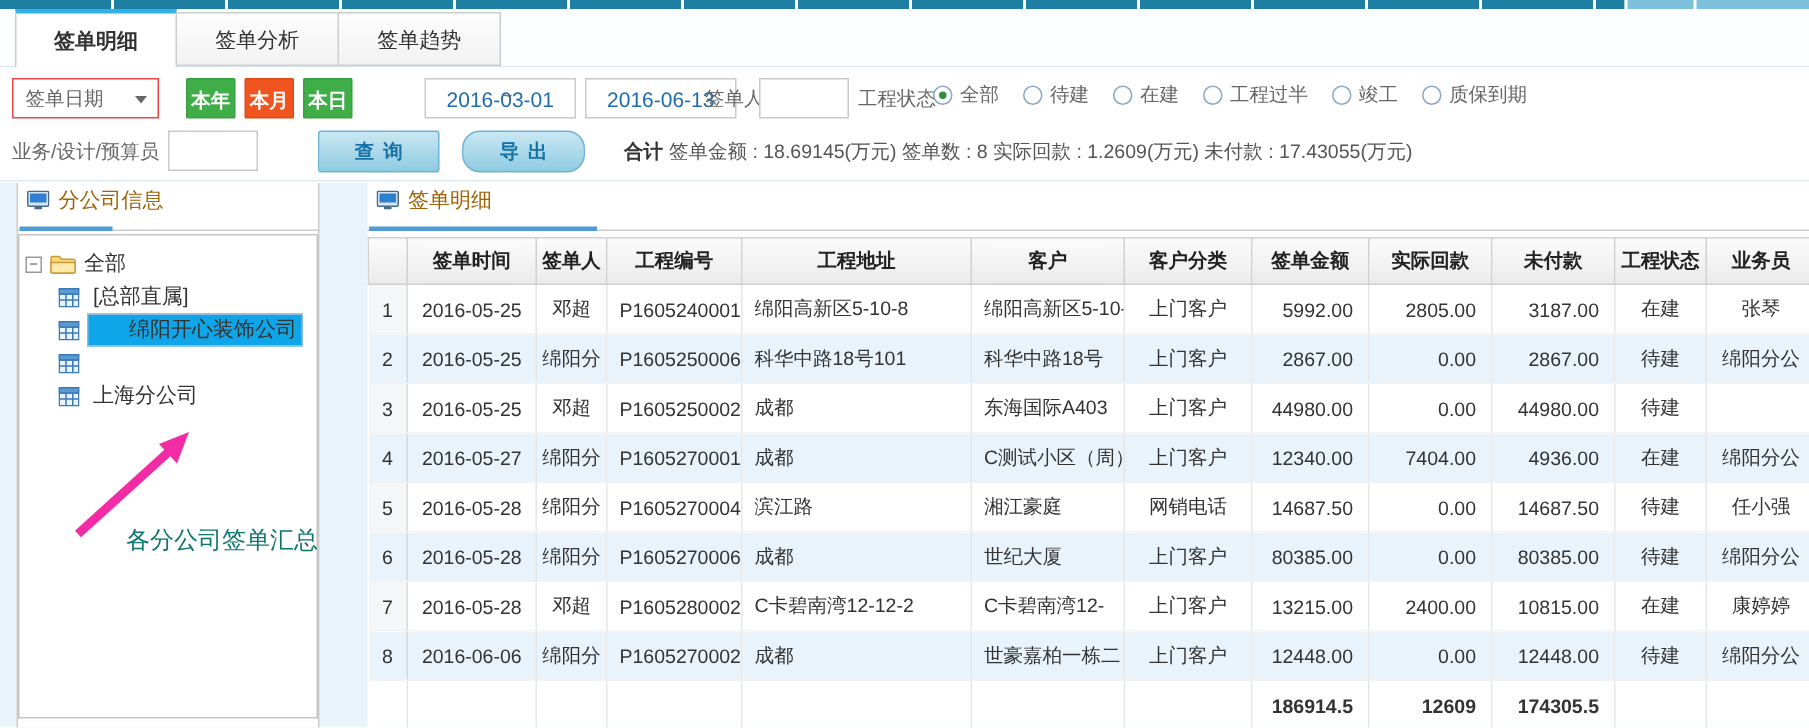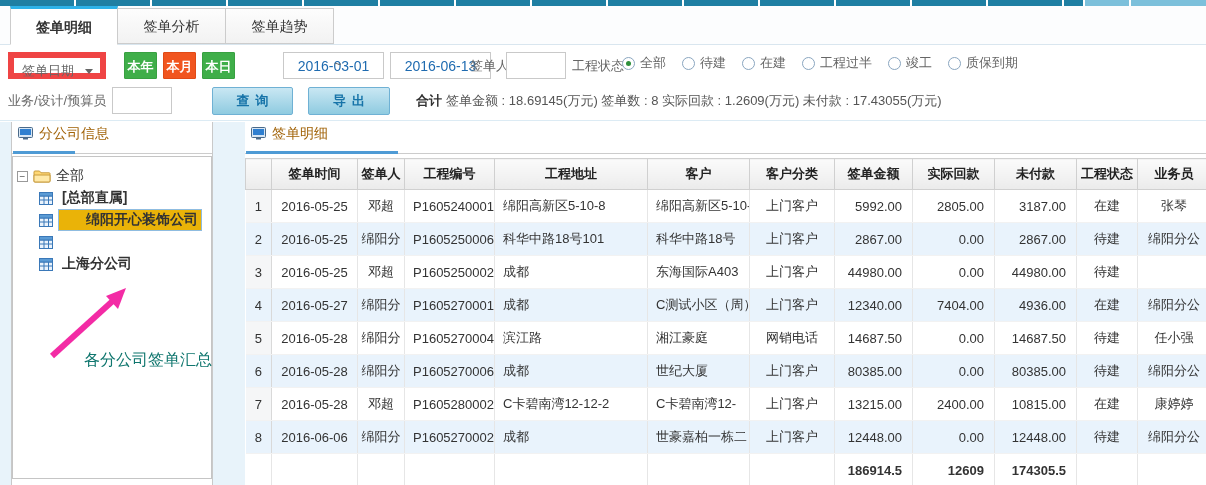--- a/index.html
+++ b/index.html
@@ -43,21 +43,21 @@
   }
   
   .filter-panel {
     position:absolute; top:45px; left:0; width:1206px; height:76px;
     background:#ffffff; border-bottom:1px solid #dcebf4; font-size:13px; color:#666;
   }
   .frow { position:absolute; left:0; width:1206px; height:28px; }
   .frow1 { top:7px; } .frow2 { top:42px; }
   .date-select {
     position:absolute; left:8px; top:0; width:98px; height:27px;
-    border:6px solid #ef4444; background:#fff; line-height:25px;
+    border:1px solid #ef4444; background:#fff; line-height:25px;
     padding-left:8px; color:#666; cursor:pointer;
   }
   .date-select .caret {
     position:absolute; right:7px; top:11px; width:0; height:0;
     border-left:4px solid transparent; border-right:4px solid transparent;
     border-top:5px solid #666;
   }
   .quick-buttons { position:absolute; left:124px; top:0; display:flex; gap:6px; }
   .qbtn {
     width:33px; height:27px; line-height:27px; text-align:center;
@@ -91,21 +91,21 @@
   }
   .staff-label { left:8px; }
   .staff-input { left:112px; width:60px; }
   .action-btn {
     position:absolute; top:0; height:28px; line-height:26px; text-align:center;
     font-size:13px; font-weight:bold; color:#1673a8; cursor:pointer;
     background:linear-gradient(#c9e7f3,#8fcbe0); border:1px solid #6fb1d4; border-radius:2px;
     letter-spacing:6px; padding-left:6px;
   }
   .query-btn { left:212px; width:81px; }
-  .export-btn { left:308px; width:82px; }
+  .export-btn { left:308px; width:82px;border-radius:12px; }
   .summary { position:absolute; left:416px; top:5px; color:#555; white-space:nowrap; }
   .summary .sum-prefix { font-weight:bold; color:#333; margin-right:4px; }
   
   .content {
     position:absolute; top:122px; left:0; width:1206px; height:363px;
     background:#e8f3fa;
   }
   
   .sidebar {
     position:absolute; left:11px; top:0; width:202px; height:363px;
@@ -120,22 +120,22 @@
     position:absolute; left:0px; top:34px; right:0px; bottom:6px;
     border:1px solid #c5c5c5; background:#fff; padding:8px 4px; font-size:14px;
   }
   .tree-root { display:flex; align-items:center; gap:5px; color:#333; cursor:pointer; height:22px; }
   .expander {
     width:11px; height:11px; border:1px solid #999; background:#fff;
     font-size:10px; line-height:9px; text-align:center; color:#555; flex:0 0 auto;
   }
   .tree-children { margin-left:22px; }
   .tree-item { display:flex; align-items:center; gap:5px; height:22px; cursor:pointer; color:#333; }
-  .tree-item .label { padding:1px 3px; border:1px solid transparent; white-space:nowrap;font-weight:bold; }
-  .tree-item.selected .label { background:#eab308; border:1px solid #8fbce0;padding-left:27px; }
+  .tree-item .label { padding:1px 3px; border:1px solid transparent; white-space:nowrap; }
+  .tree-item.selected .label { background:#0ea5e9; border:1px solid #8fbce0;padding-left:27px; }
   .grid-icon, .folder-icon { flex:0 0 auto; }
   .arrow-overlay { position:absolute; left:18px; top:160px; width:120px; height:82px; pointer-events:none; }
   .annotation { position:absolute; left:0; top:228px; width:100%; text-align:right; font-size:16px; color:#0f766e; }
   
   .main {
     position:absolute; left:245px; top:0; width:961px; height:363px; background:#fff;
   }
   .main .panel-underline-blue { width:152px; }
   .table-wrap { position:absolute; left:0; top:36px; right:0; bottom:0; overflow:hidden; }
   table.grid { border-collapse:collapse; table-layout:fixed; width:965px; font-size:13px; }

